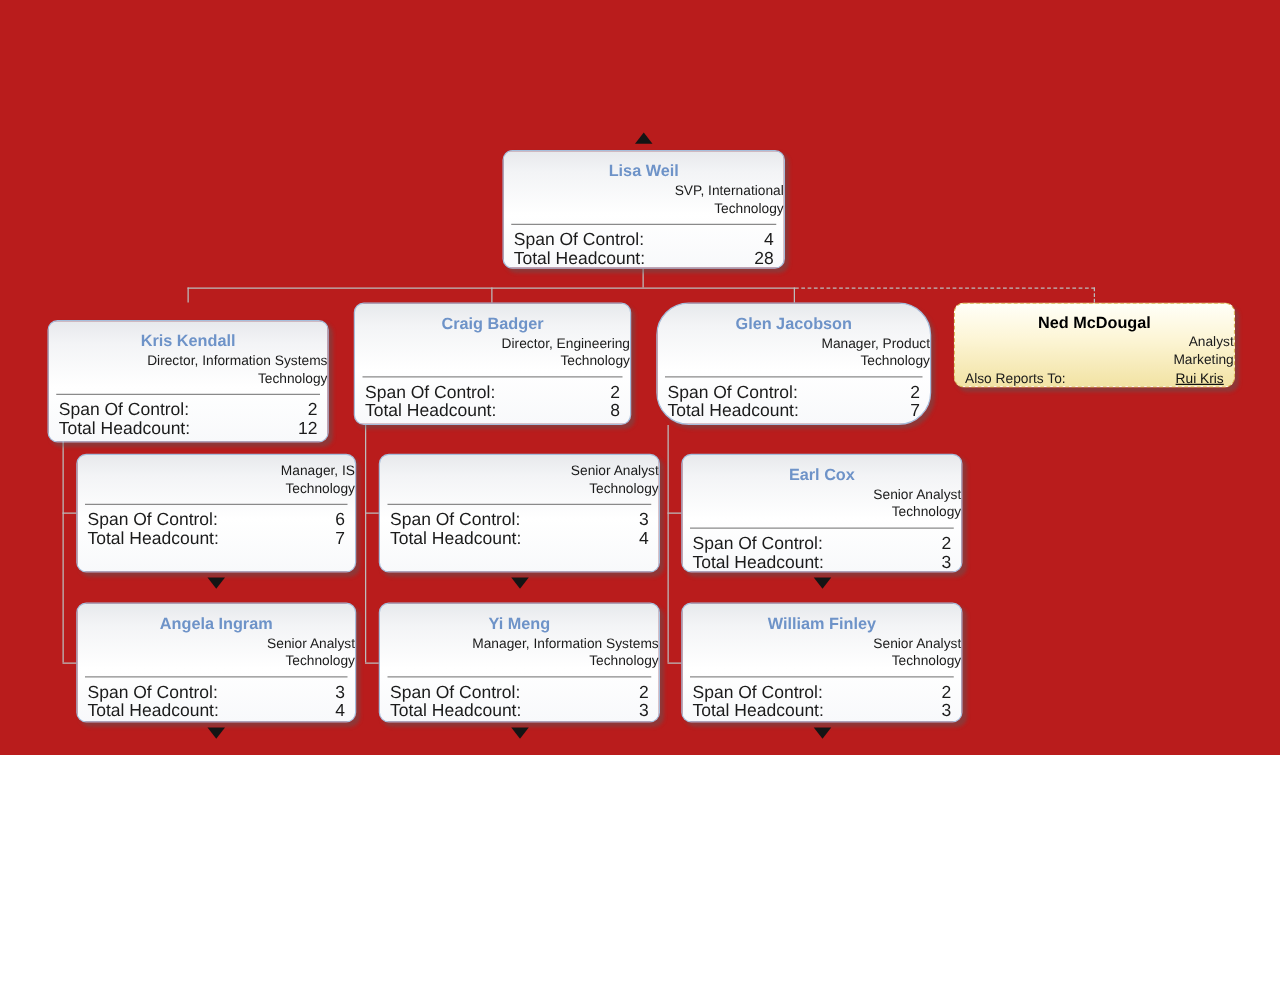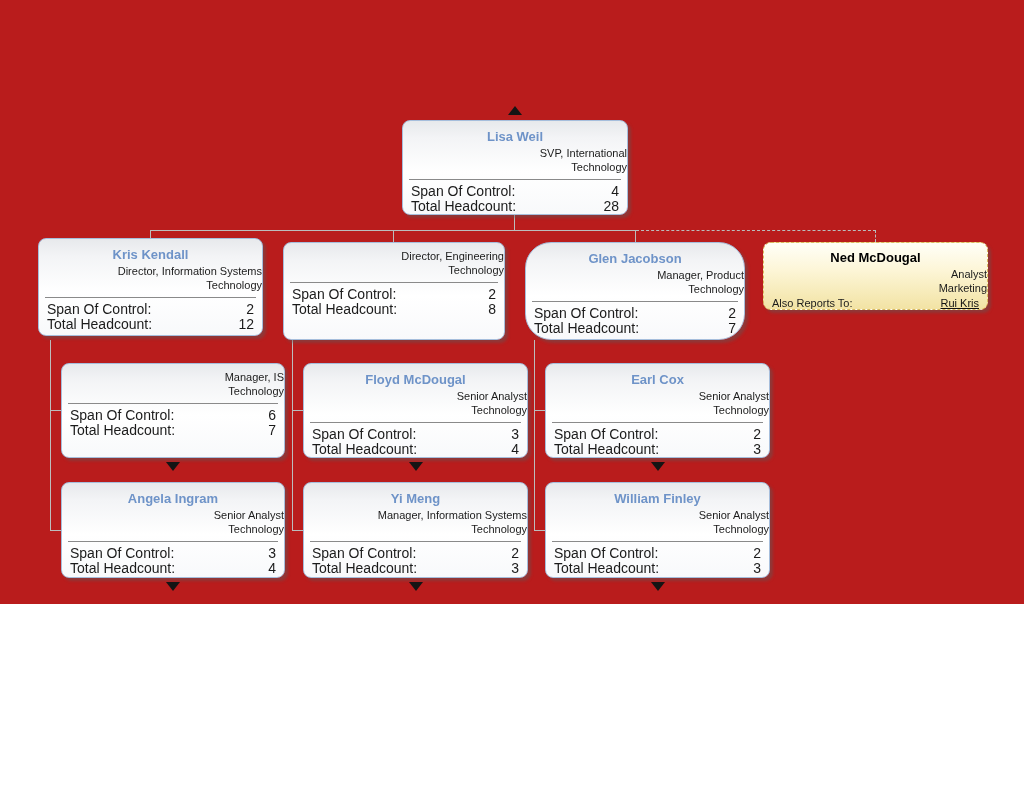--- a/index.html
+++ b/index.html
@@ -118,35 +118,36 @@
     <div class="stat-row">
       <span>Span Of Control:</span>
       <span>4</span>
     </div>
     <div class="stat-row">
       <span>Total Headcount:</span>
       <span>28</span>
     </div>
   </div>
       <div class="tri tri-up" style="left: 508px; top: 106px;"></div>
-      <div class="node" style="left: 38px; top: 238px; width: 225px; height: 98px;">
+      <div class="node" style="left: 38px; top: 256px; width: 225px; height: 98px;">
     <div class="node-name">Kris Kendall</div>
     <div class="node-sub">Director, Information Systems</div>
     <div class="node-sub">Technology</div>
     <div class="divider"></div>
     <div class="stat-row">
       <span>Span Of Control:</span>
       <span>2</span>
     </div>
     <div class="stat-row">
       <span>Total Headcount:</span>
       <span>12</span>
     </div>
   </div>
       <div class="node" style="left: 283px; top: 242px; width: 222px; height: 98px;">
+    <div class="node-name">Craig Badger</div>
     <div class="node-sub">Director, Engineering</div>
     <div class="node-sub">Technology</div>
     <div class="divider"></div>
     <div class="stat-row">
       <span>Span Of Control:</span>
       <span>2</span>
     </div>
     <div class="stat-row">
       <span>Total Headcount:</span>
       <span>8</span>
@@ -183,21 +184,20 @@
       <span>Span Of Control:</span>
       <span>6</span>
     </div>
     <div class="stat-row">
       <span>Total Headcount:</span>
       <span>7</span>
     </div>
   </div>
       <div class="tri tri-down" style="left: 166px; top: 462px;"></div>
       <div class="node" style="left: 303px; top: 363px; width: 225px; height: 95px;">
-    <div class="node-name">Floyd McDougal</div>
     <div class="node-sub">Senior Analyst</div>
     <div class="node-sub">Technology</div>
     <div class="divider"></div>
     <div class="stat-row">
       <span>Span Of Control:</span>
       <span>3</span>
     </div>
     <div class="stat-row">
       <span>Total Headcount:</span>
       <span>4</span>

